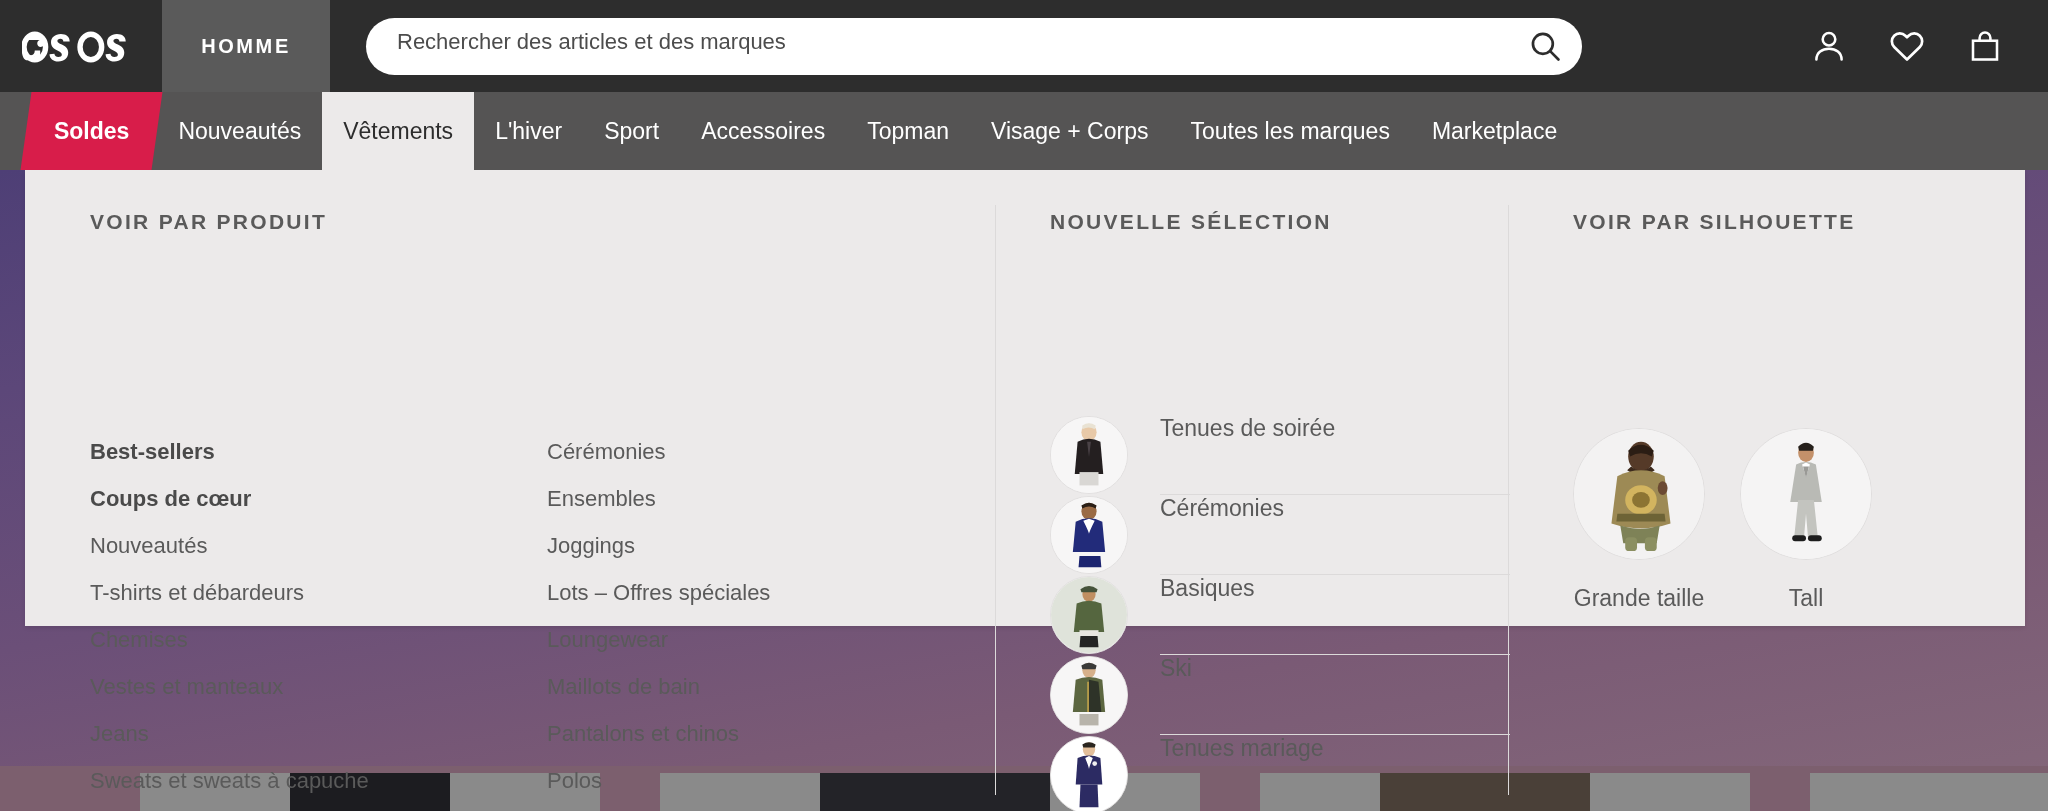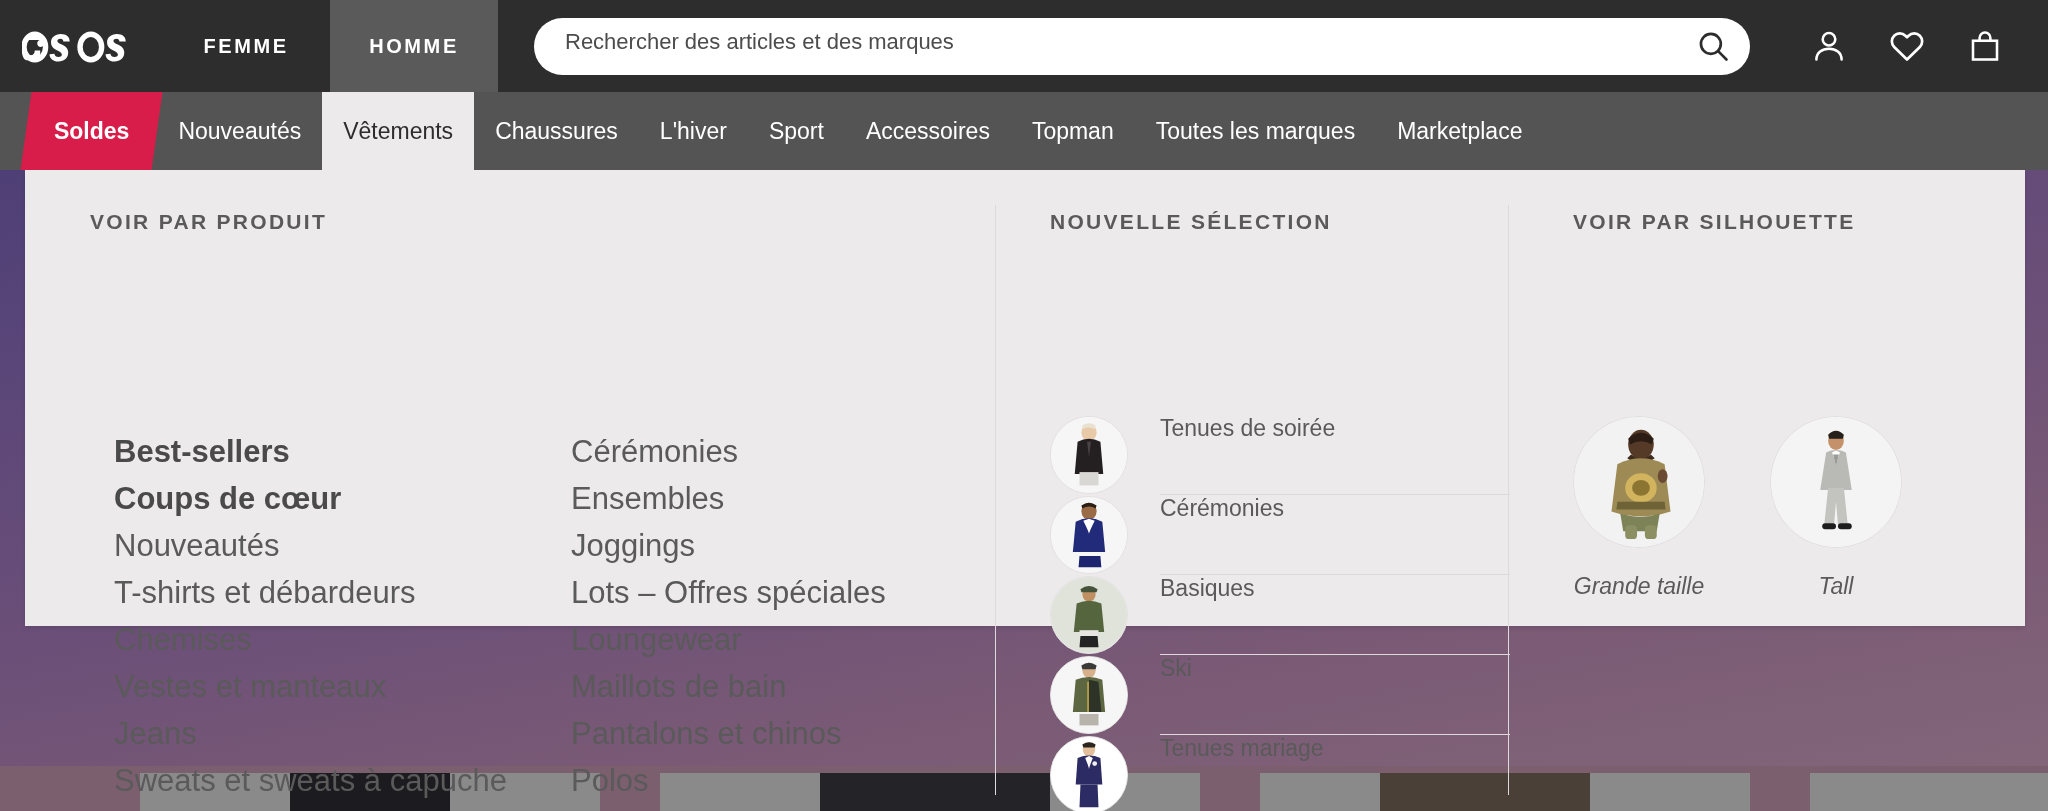--- a/index.html
+++ b/index.html
@@ -156,27 +156,26 @@
 
   
   .prod-col {
     position: absolute;
     top: 258px;
   }
   .prod-col.c1 { left: 65px; width: 420px; }
   .prod-col.c2 { left: 522px; width: 420px; }
   .prod-link {
     display: block;
-    font-size: 31px;
+    font-size: 22px;
     color: #5a5a5a;
     line-height: 47px;
     text-decoration: none;
     cursor: pointer;
     white-space: nowrap;
-    margin-left: 24px;
   }
   .prod-link.bold { font-weight: bold; color: #4a4a4a; }
 
   
   .vdiv {
     position: absolute;
     top: 35px;
     width: 1px;
     height: 590px;
     background: #dcdada;
@@ -215,24 +214,23 @@
   .sel-sep {
     position: absolute;
     left: 110px; right: 0; bottom: 0;
     height: 1px;
     background: #dcdada;
   }
 
   
   .sil-wrap {
     position: absolute;
-    left: 1548px; top: 246px;
+    left: 1548px; top: 258px;
     display: flex;
-    gap: 65px;
-    font-style: italic;
+    gap: 35px;
   }
   .sil-item {
     width: 132px;
     text-align: center;
     cursor: pointer;
   }
   .sil-circle {
     width: 132px; height: 132px;
     border-radius: 50%;
     border: 1px solid #e0dede;
@@ -280,23 +278,20 @@
           <path d="M8 24c-5 0-8 4-8 11 0 10 7 20 17 20 6 0 9-4 9-10h11v19H25v-6c-3 5-8 7-14 7C5 65 0 58 0 46 0 28 12 14 28 14c11 0 18 6 18 15 0 5-3 9-8 9-4 0-7-3-7-7 0-3 2-6 5-7-2-1-5 0-8 0z"></path>
           <path d="M36 24c-5 0-8 4-8 11 0 10 7 20 17 20 6 0 9-4 9-10" fill="none"></path>
           <ellipse cx="26" cy="38" rx="22" ry="26" fill="none" stroke="#ffffff" stroke-width="11"></ellipse>
           <path d="M56 48c0 9 7 16 18 16 12 0 20-8 20-19 0-9-5-14-13-18-6-3-9-5-9-8 0-3 2-5 6-5 4 0 6 2 6 6h13c0-10-7-16-18-16C67 4 59 12 59 22c0 9 5 14 13 18 6 3 9 5 9 9 0 3-3 5-7 5-5 0-8-3-8-7z" transform="translate(0,8) scale(1,0.93)"></path>
           <ellipse cx="140" cy="38" rx="22" ry="26" fill="none" stroke="#ffffff" stroke-width="11"></ellipse>
           <path d="M170 48c0 9 7 16 18 16 12 0 20-8 20-19 0-9-5-14-13-18-6-3-9-5-9-8 0-3 2-5 6-5 4 0 6 2 6 6h13c0-10-7-16-18-16-12 0-20 8-20 18 0 9 5 14 13 18 6 3 9 5 9 9 0 3-3 5-7 5-5 0-8-3-8-7z" transform="translate(0,8) scale(1,0.93)"></path>
         </g>
       </svg>
     </div>
 
-    <div class="gender-tab">
-      <span>FEMME</span>
-    </div>
     <div class="gender-tab active">
       <span>HOMME</span>
     </div>
 
     <div class="search-wrap">
       <div class="search-box">
         <input class="search-input" type="text" placeholder="Rechercher des articles et des marques" style="">
         <button class="search-btn">
           <svg width="34" height="34" viewBox="0 0 24 24" fill="none" stroke="#2d2d2d" stroke-width="1.9">
             <circle cx="10.5" cy="10.5" r="7"></circle>
@@ -333,33 +328,33 @@
     <div class="nav-item sale">
       <span>Soldes</span>
     </div>
     <div class="nav-item">
       <span>Nouveautés</span>
     </div>
     <div class="nav-item active">
       <span>Vêtements</span>
     </div>
     <div class="nav-item">
-      <span>Chaussures</span>
-    </div>
-    <div class="nav-item">
       <span>L'hiver</span>
     </div>
     <div class="nav-item">
       <span>Sport</span>
     </div>
     <div class="nav-item">
       <span>Accessoires</span>
     </div>
     <div class="nav-item">
       <span>Topman</span>
+    </div>
+    <div class="nav-item">
+      <span>Visage + Corps</span>
     </div>
     <div class="nav-item">
       <span>Toutes les marques</span>
     </div>
     <div class="nav-item">
       <span>Marketplace</span>
     </div>
   </div>
 
   <div class="dropdown">

